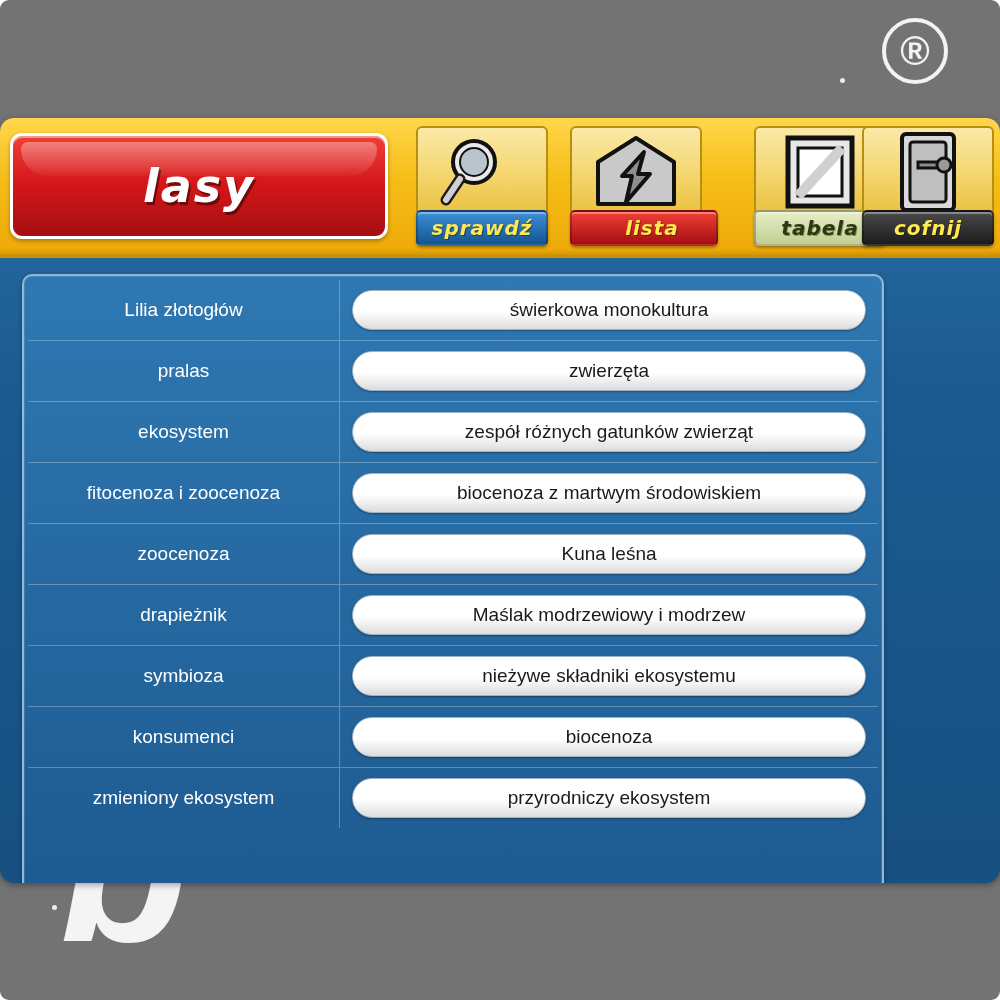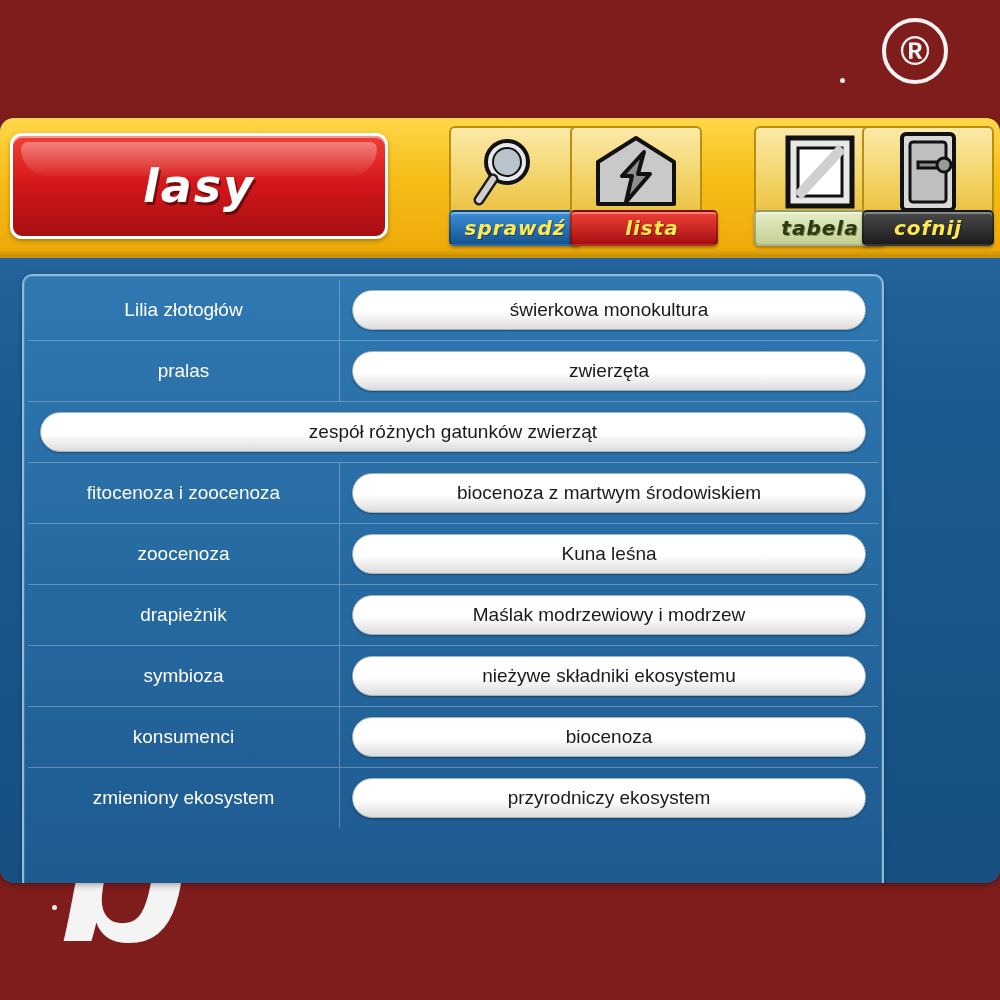--- a/index.html
+++ b/index.html
@@ -9,21 +9,22 @@
     width: 1000px;
     height: 1000px;
     overflow: hidden;
     font-family: "Liberation Sans", sans-serif;
   }
 
   #stage {
     position: relative;
     width: 1000px;
     height: 1000px;
-    background: #7f1d1d;
+    background: #737373;
+    border-radius: 9px;
   }
 
   
   .wm {
     position: absolute;
     color: #f1f1f1;
     font-weight: bold;
     pointer-events: none;
     user-select: none;
   }
@@ -164,21 +165,21 @@
     font-family: "DejaVu Sans", sans-serif;
     border: 2px solid rgba(0,0,0,0.25);
     box-shadow: inset 0 2px 0 rgba(255,255,255,0.35), 0 2px 3px rgba(0,0,0,0.3);
     text-shadow: 1px 1px 0 rgba(0,0,0,0.35);
   }
   .lbl-blue { background: linear-gradient(180deg,#3d8fd8,#15548f); color:#ffe94f; }
   .lbl-red  { background: linear-gradient(180deg,#ef4035,#a50f12); color:#ffe94f;padding-left:16px; }
   .lbl-green{ background: linear-gradient(180deg,#e7eec7,#c2cf92); color:#2a3b0e; text-shadow:none;}
   .lbl-dark { background: linear-gradient(180deg,#4a4a4a,#1c1c1c); color:#ffe94f; }
 
-  #tool-sprawdz { left: 449px; }
+  #tool-sprawdz { left: 416px; }
   #tool-lista   { left: 570px; }
   #tool-tabela  { left: 716px; margin-left: 38px; }
   #tool-cofnij  { left: 862px; }
 
   
   #table-frame {
     position: absolute;
     left: 22px;
     top: 156px;
     width: 862px;
@@ -317,20 +318,21 @@
       </div>
 
       <div class="row">
         <div class="cell-term">pralas</div>
         <div class="cell-answer">
           <div class="answer-box">zwierzęta</div>
         </div>
       </div>
 
       <div class="row">
+        <div class="cell-term">ekosystem</div>
         <div class="cell-answer">
           <div class="answer-box">zespół różnych gatunków zwierząt</div>
         </div>
       </div>
 
       <div class="row">
         <div class="cell-term">fitocenoza i zoocenoza</div>
         <div class="cell-answer">
           <div class="answer-box">biocenoza z martwym środowiskiem</div>
         </div>

